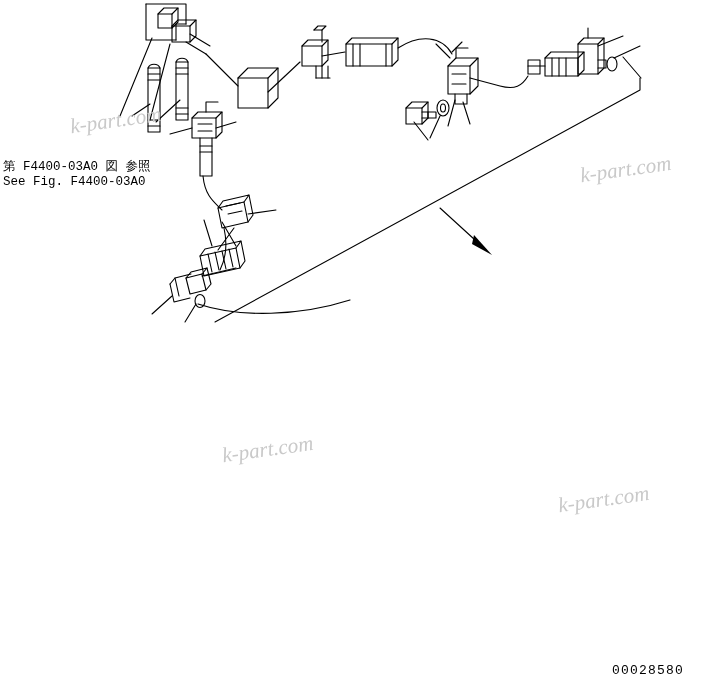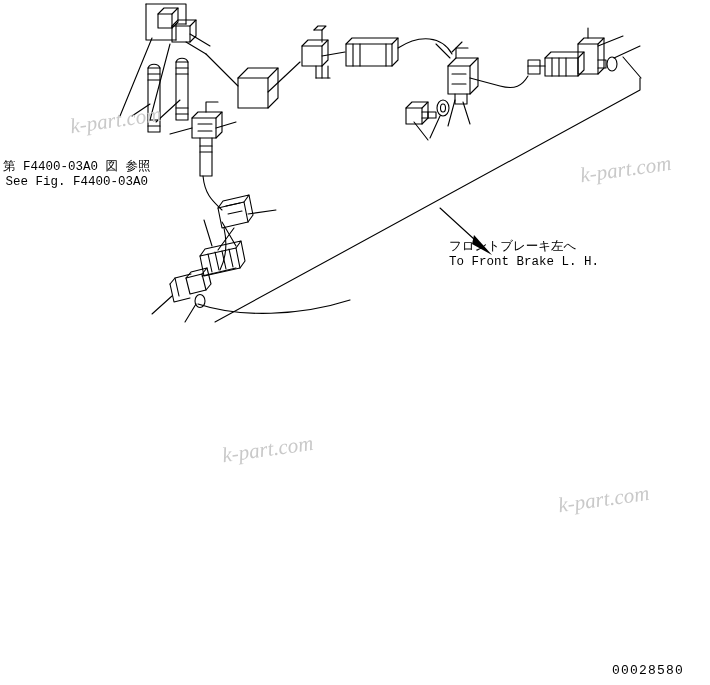--- a/index.html
+++ b/index.html
@@ -30,21 +30,20 @@
     position: absolute;
     font-family: "Liberation Mono", monospace;
     color: #000000;
     white-space: pre;
     line-height: 1.18;
   }
   #ref-note {
     left: 3px;
     top: 160px;
     font-size: 12.5px;
-    text-align: center;
   }
   #brake-note {
     left: 449px;
     top: 240px;
     font-size: 12.5px;
   }
   #part-number {
     left: 612px;
     top: 663px;
     font-size: 13px;
@@ -204,22 +203,20 @@
 
       <path d="M 440 208 L 486 250"></path>
       <path d="M 472 244 L 492 255 L 474 235" fill="#000000" stroke="none"></path>
 
     </g>
   </svg>
 
   <div class="label-text" id="ref-note"><span>第 F4400-03A0 図 参照</span>
 <span>See Fig. F4400-03A0</span></div>
 
-  <div class="label-text" id="brake-note"><span>フロントブレーキ左へ</span>
-<span>To Front Brake L. H.</span></div>
 
   <div class="label-text" id="part-number">00028580</div>
 
   <div class="watermark wm1">k-part.com</div>
   <div class="watermark wm2">k-part.com</div>
   <div class="watermark wm3">k-part.com</div>
   <div class="watermark wm4">k-part.com</div>
 
 </div>
 

